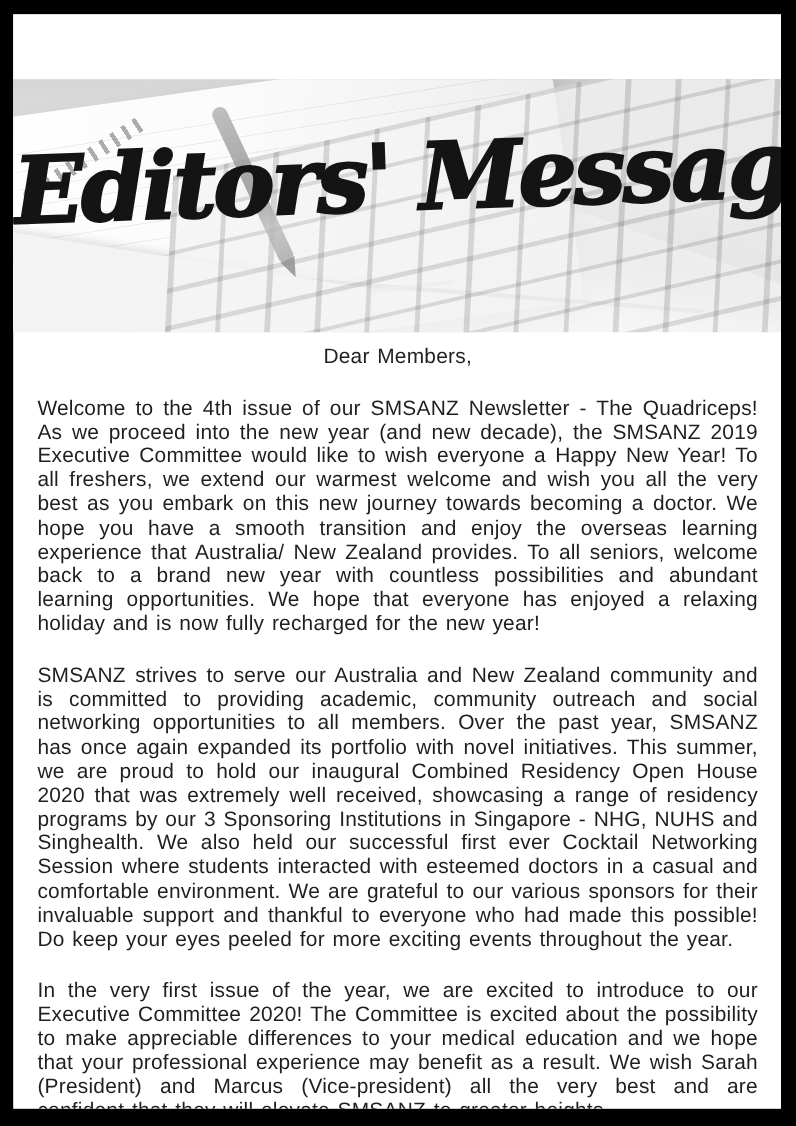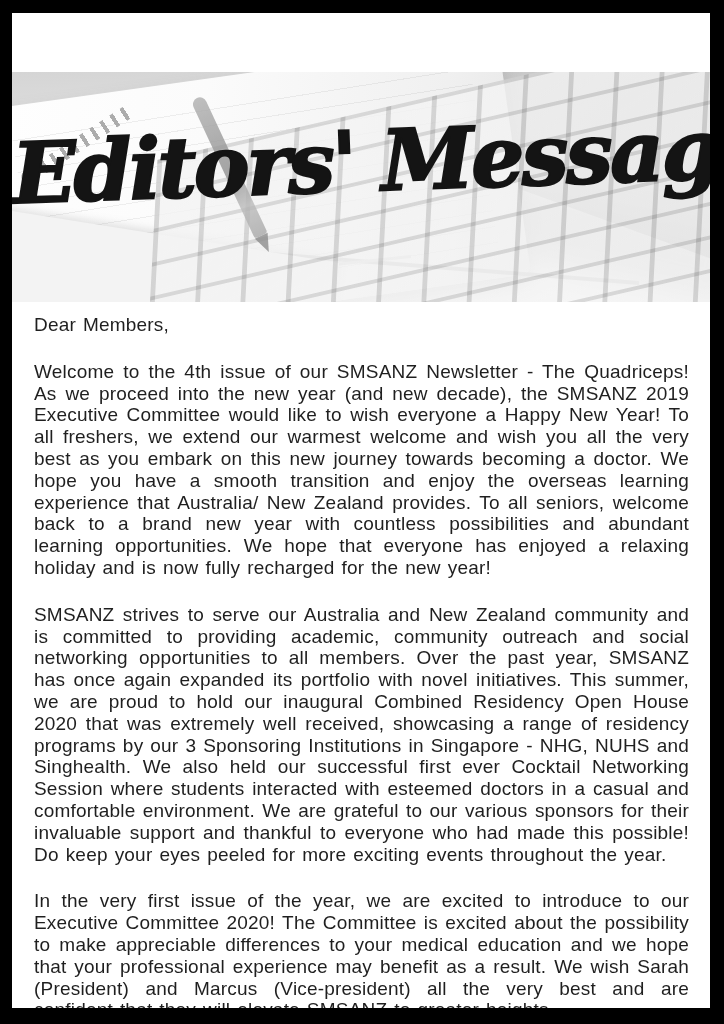--- a/index.html
+++ b/index.html
@@ -176,21 +176,21 @@
   .letter {
     padding: 12px 21px 0 22px;
     font-size: 19px;
     line-height: 21.8px;
     letter-spacing: .2px;
     word-spacing: 1.5px;
     color: #1f1f1f;
     text-align: justify;
   }
   .letter p { margin: 0 0 25px 0; }
-  .letter .greeting { text-align: left; }
+  .letter .greeting { text-align: center; }
 </style>
 </head>
 <body>
 
 <div class="frame">
   <div class="page">
 
     <div class="top-band"></div>
 
     <div class="header">

